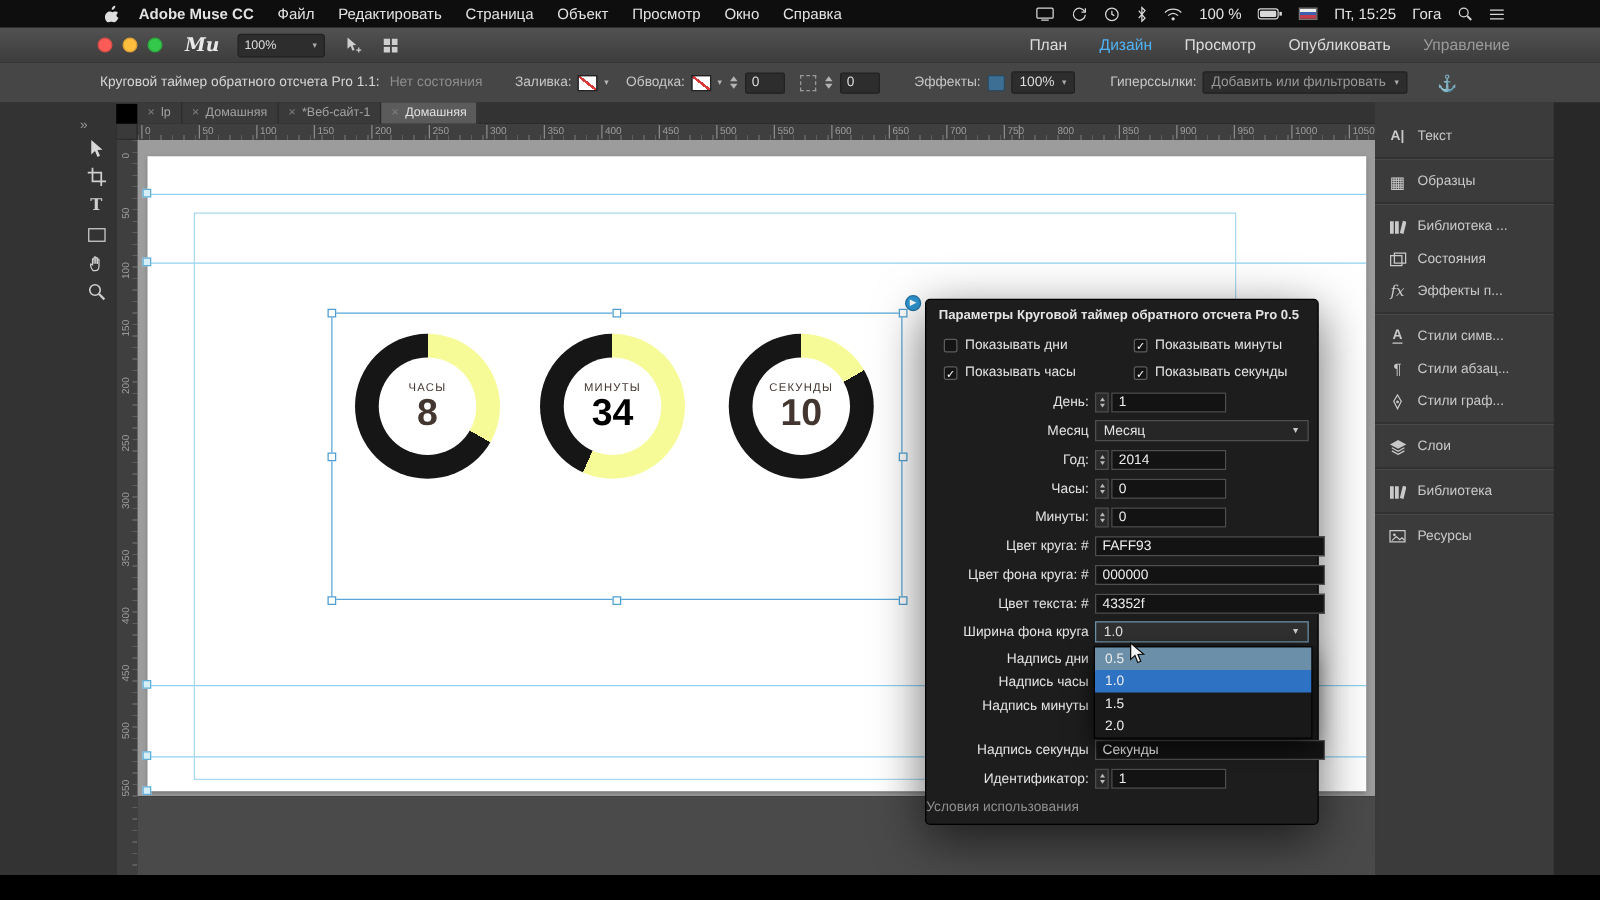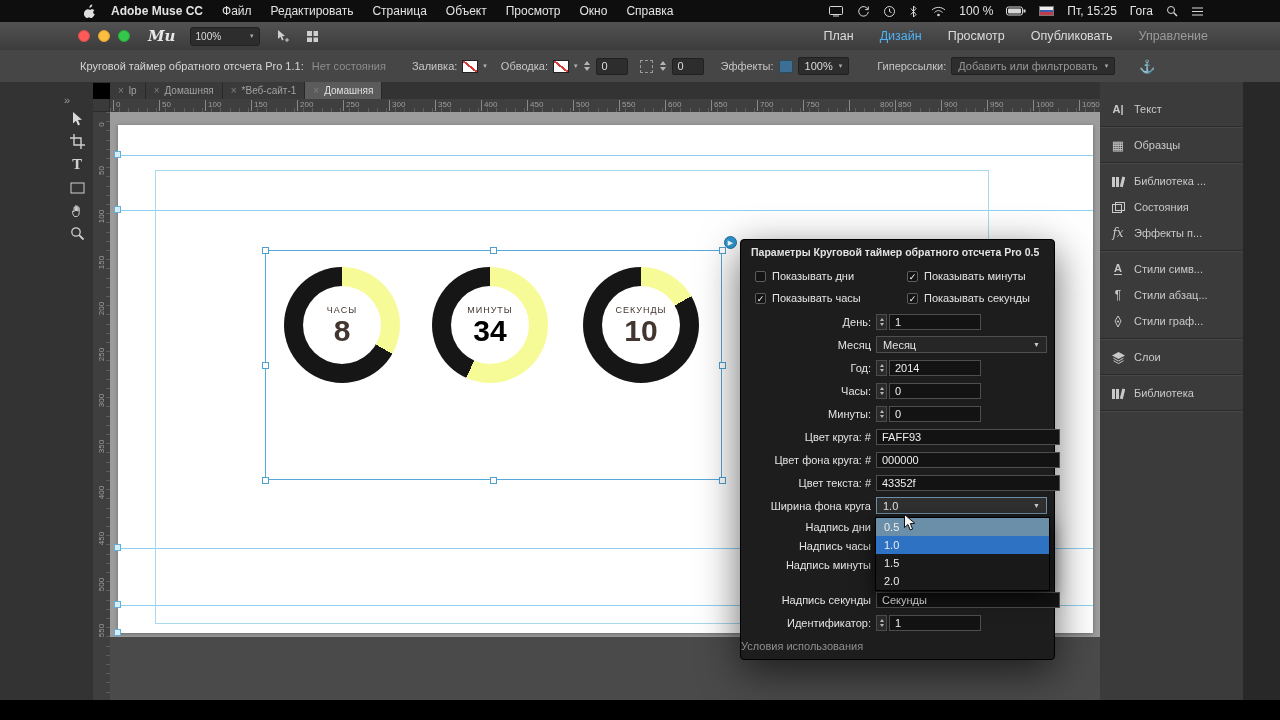--- a/index.html
+++ b/index.html
@@ -301,21 +301,21 @@
       <span class="pb-field">0</span>
     </span>
     <span class="pb-group" style="margin-left:12px">
       <span class="corner-icon"></span>
       <span class="pstep">
           <i class="up"></i>
           <i class="dn"></i>
         </span>
       <span class="pb-field">0</span>
     </span>
-    <span class="pb-group" style="margin-left:16px">
+    <span class="pb-group" style="margin-left:27px">
       <span>Эффекты:</span>
       <span class="fx-icon"></span>
       <span class="pb-combo">
         <span>100%</span>
         <b class="dd-arrow">▾</b>
       </span>
     </span>
     <span class="pb-group" style="margin-left:28px">
       <span>Гиперссылки:</span>
       <span class="pb-combo" style="width:150px;justify-content:space-between">
@@ -391,21 +391,21 @@
       <span class="htick" style="left: 279px;">300</span>
       <span class="htick" style="left: 325px;">350</span>
       <span class="htick" style="left: 371px;">400</span>
       <span class="htick" style="left: 417px;">450</span>
       <span class="htick" style="left: 463px;">500</span>
       <span class="htick" style="left: 509px;">550</span>
       <span class="htick" style="left: 555px;">600</span>
       <span class="htick" style="left: 601px;">650</span>
       <span class="htick" style="left: 647px;">700</span>
       <span class="htick" style="left: 693px;">750</span>
-      <span class="htick" style="left: 739px; padding-left: 30px;">800</span>
+      <span class="htick" style="left: 705px; padding-left: 30px;">800</span>
       <span class="htick" style="left: 785px;">850</span>
       <span class="htick" style="left: 831px;">900</span>
       <span class="htick" style="left: 877px;">950</span>
       <span class="htick" style="left: 923px;">1000</span>
       <span class="htick" style="left: 969px;">1050</span>
     </div>
   <div class="v-ruler">
       <span class="vtick" style="top: 8px;">0</span>
       <span class="vtick" style="top: 54px;">50</span>
       <span class="vtick" style="top: 100px;">100</span>
@@ -556,20 +556,30 @@
               <rect x="1" y="2" width="3" height="10" fill="#c9c9c9"></rect>
               <rect x="5" y="2" width="3" height="10" fill="#c9c9c9"></rect>
               <g transform="rotate(14 11.5 7)">
                 <rect x="10" y="1.8" width="3" height="10.2" fill="#c9c9c9"></rect>
               </g>
             </svg>
           </span>
           <span class="rp-label">Библиотека</span>
         </div>
         <div class="rp-div"></div>
+        <div class="rp-item">
+          <span class="rp-icon">
+            <svg width="14" height="12" viewBox="0 0 14 12">
+              <rect x="1" y="1.5" width="12" height="9" fill="none" stroke="#c9c9c9"></rect>
+              <circle cx="4.5" cy="4.8" r="1.1" fill="#c9c9c9"></circle>
+              <path d="M2.5 9.5 6 6.2 8.8 8.8 10.6 7.2 12.5 9.2" fill="none" stroke="#c9c9c9"></path>
+            </svg>
+          </span>
+          <span class="rp-label">Ресурсы</span>
+        </div>
       </div>
   </div>
 
   <div class="wpanel">
     <div class="p-title">Параметры Круговой таймер обратного отсчета Pro 0.5</div>
     <div class="p-checks">
         <span class="p-check">
           <span class="cb"></span>
           <span class="cb-label">Показывать дни</span>
         </span>

